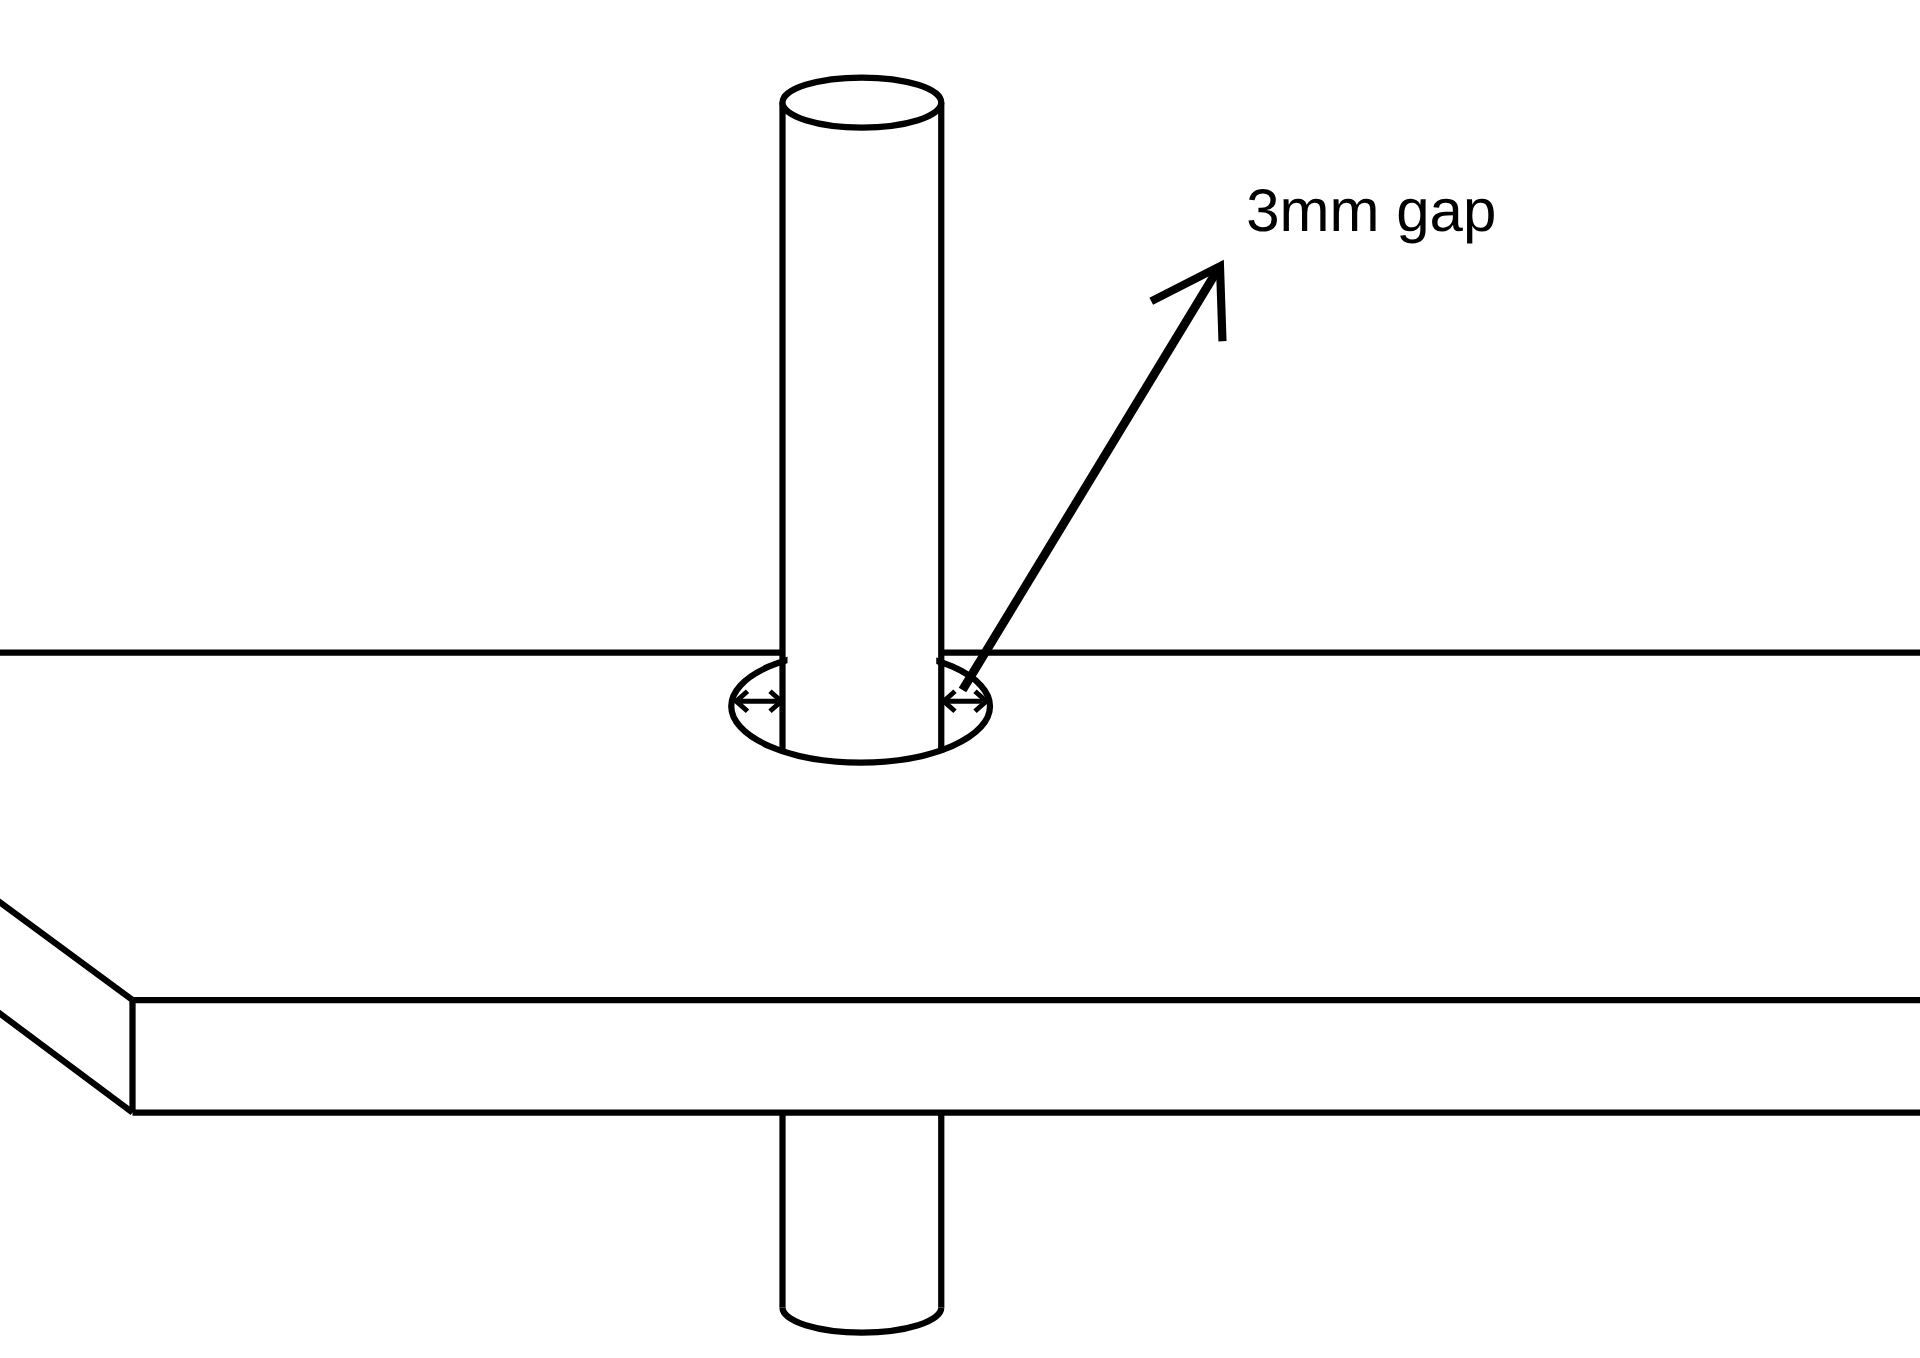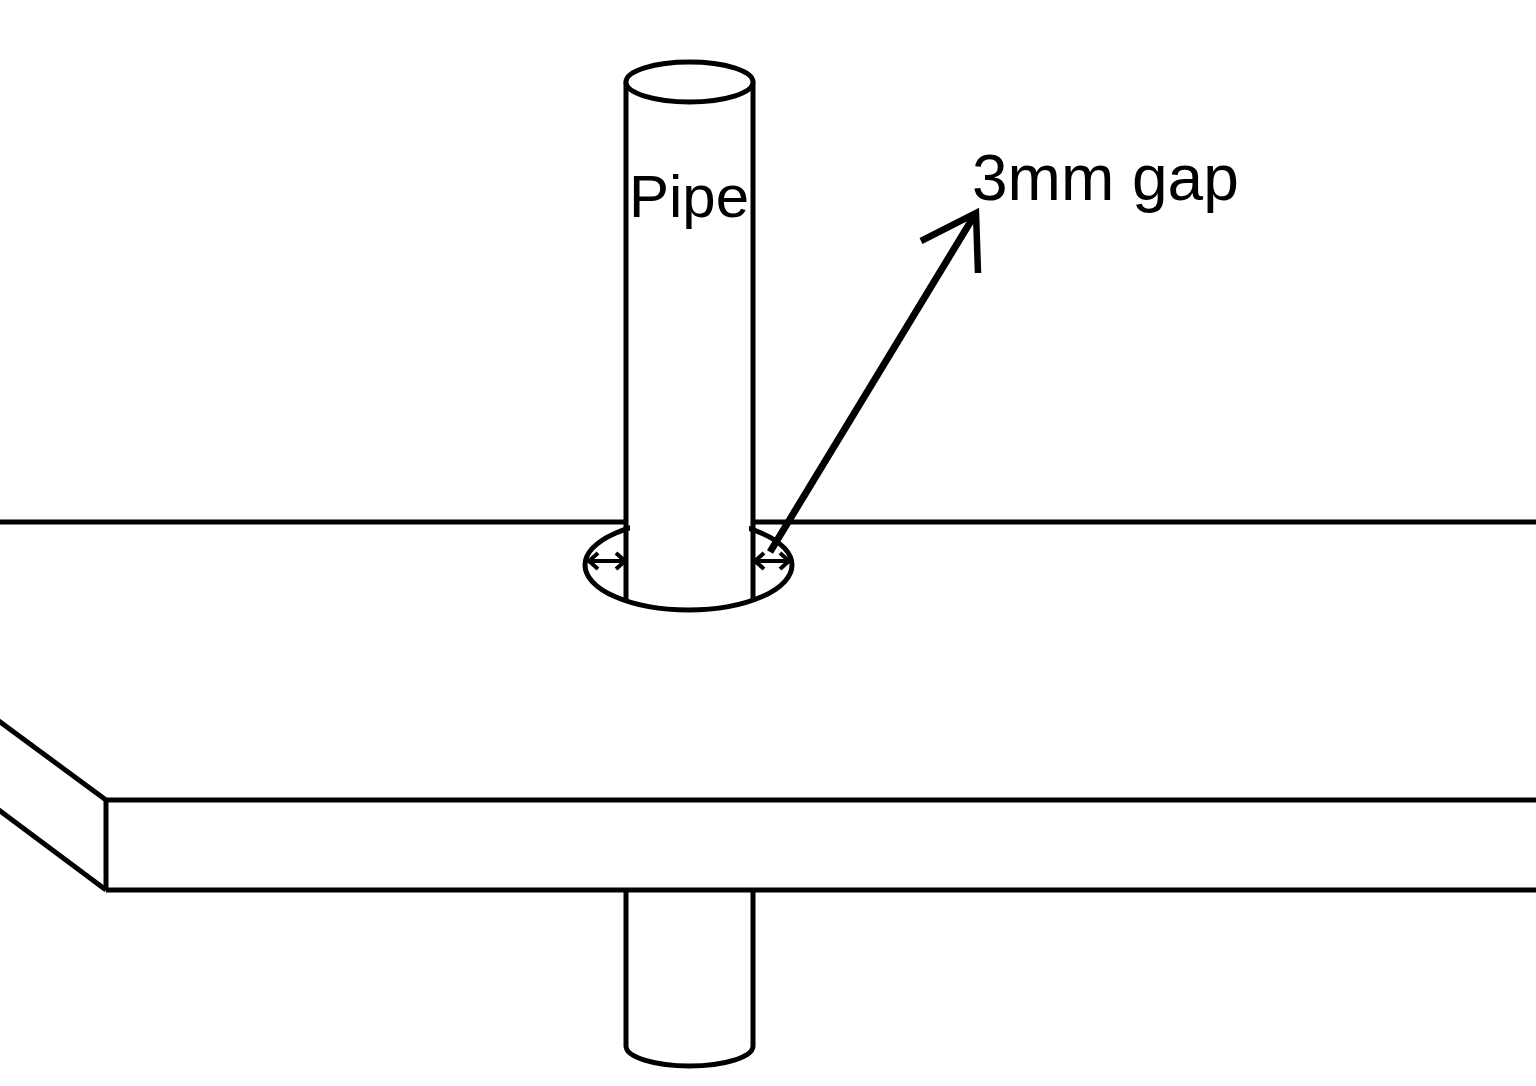--- a/index.html
+++ b/index.html
@@ -27,23 +27,23 @@
     line-height: 1;
     font-family: "Liberation Sans", sans-serif;
   }
   .label-pipe {
     left: 689px;
     top: 167px;
     transform: translateX(-50%);
     font-size: 60px;
   }
   .label-gap {
-    left: 972px;
+    left: 997px;
     top: 146px;
-    font-size: 64px;
+    font-size: 48px;
   }
 </style>
 </head>
 <body>
 
 <div class="stage">
 
   <svg width="1536" height="1086" viewBox="0 0 1536 1086">
 
     <g>
@@ -88,17 +88,16 @@
       <path d="M 764 553 L 755 561 L 764 569"></path>
       <path d="M 780 553 L 789 561 L 780 569"></path>
     </g>
 
     <g stroke="#000000" stroke-width="7" fill="none">
       <line x1="770" y1="552" x2="974" y2="216"></line>
       <path d="M 921 241 L 976 213 L 978 273" stroke-width="6.5"></path>
     </g>
   </svg>
 
-  <div class="label label-pipe">Pipe</div>
 
   <div class="label label-gap">3mm gap</div>
 
 </div>
 
 </body></html>

